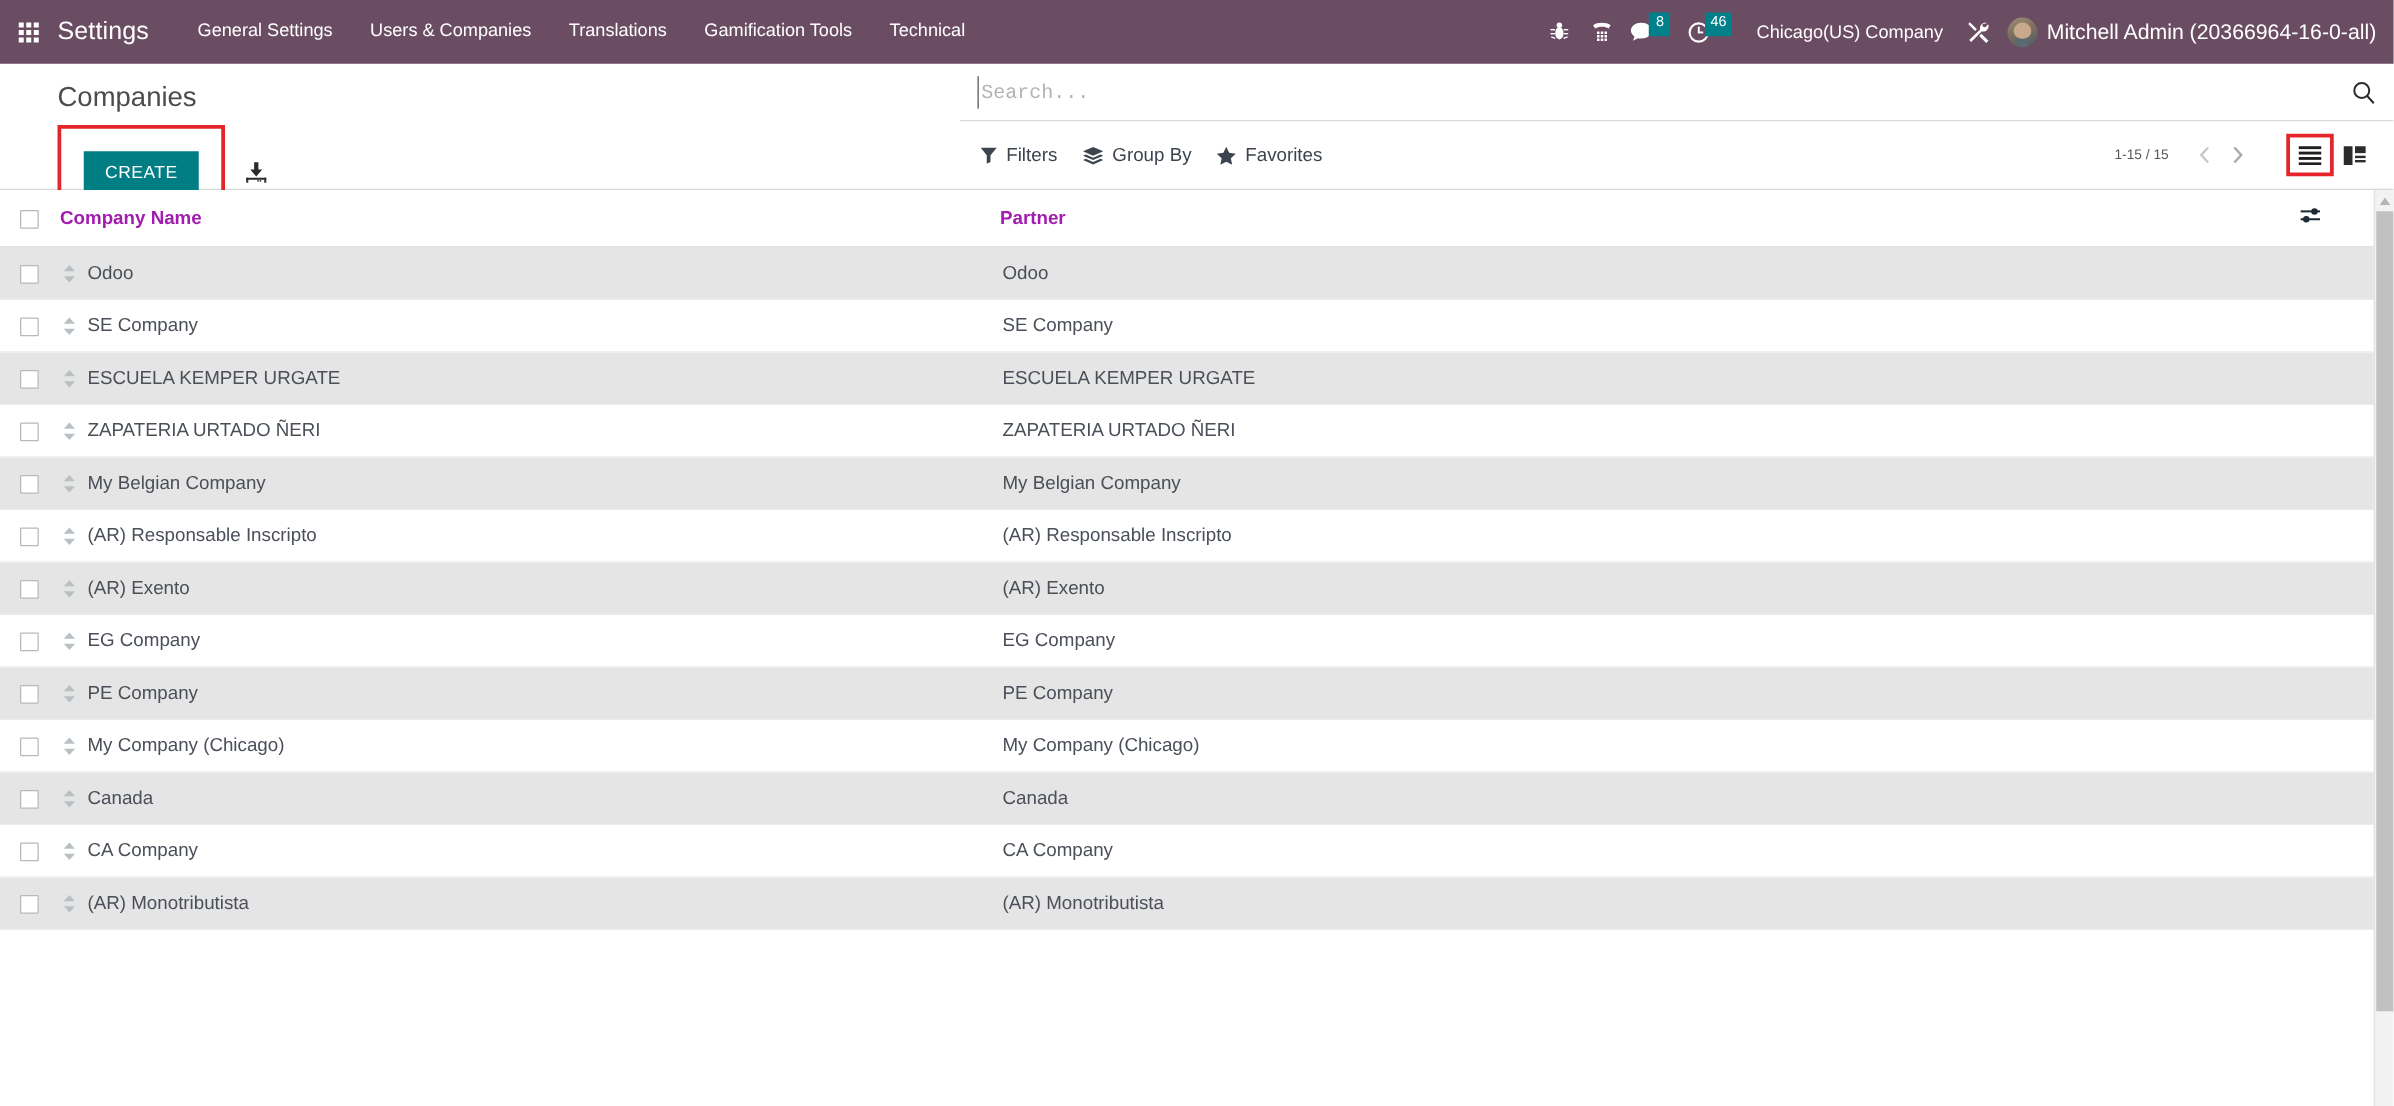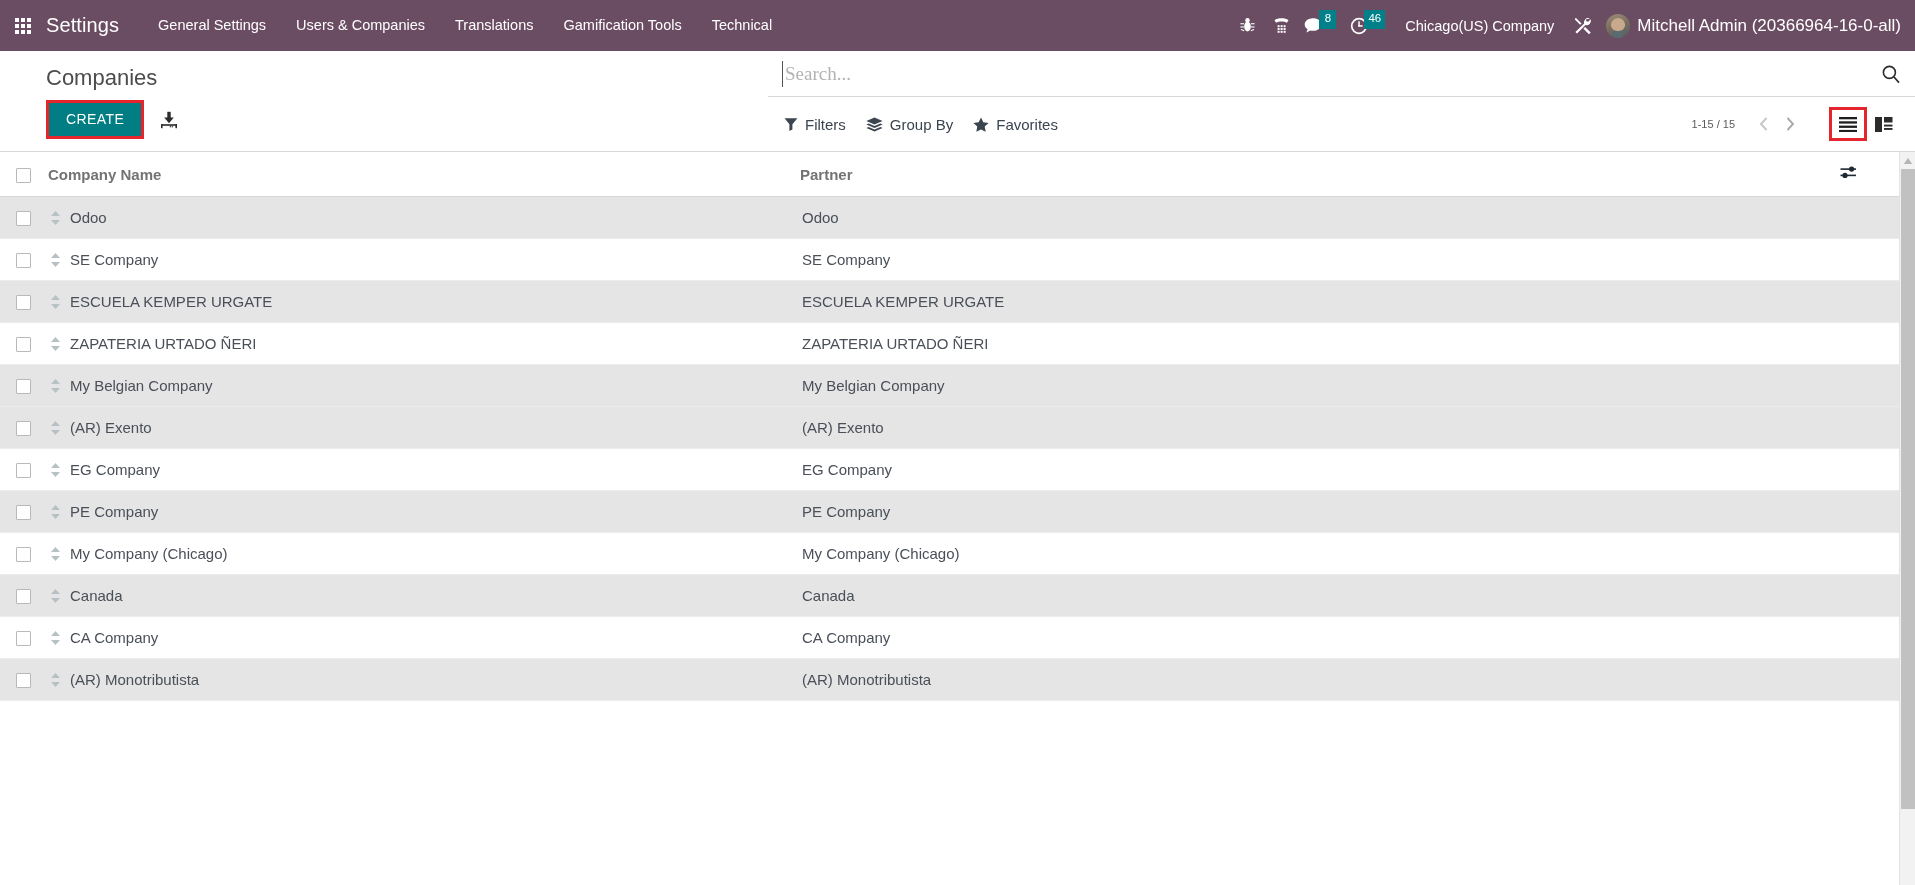--- a/index.html
+++ b/index.html
@@ -110,21 +110,21 @@
   }
   .page-title {
     font-size: 22px;
     color: #4c4c4c;
     padding: 14px 0 0 14px;
     font-weight: 400;
   }
   .cp-buttons { display: flex; align-items: center; padding: 9px 0 0 14px; }
   .btn-create-wrap {
     border: 3px solid #e4262c;
-    padding: 0;
+    padding: 18px;
     display: inline-block;
     line-height: 0;
   }
   .btn-create {
     background: #017e84;
     color: #ffffff;
     border: none;
     font-size: 14px;
     letter-spacing: .4px;
     padding: 8px 17px 9px;
@@ -144,23 +144,23 @@
   .search-row {
     display: flex; align-items: center;
     height: 46px;
     border-bottom: 1px solid #d8d8d8;
     padding: 0 14px 0 14px;
   }
   .search-input {
     flex: 1;
     border: none;
     outline: none;
-    font-size: 19px;
+    font-size: 16px;
     color: #333;
-    font-family: Liberation Serif, serif;
+    font-family: Liberation Mono, monospace;
     padding: 0;
     height: 26px;
     border-left: 1px solid #555;
     padding-left: 2px;
   }
   .search-input::placeholder { color: #b3b3b3; }
   .search-go { cursor: pointer; padding-left: 10px; display:flex; align-items:center; }
 
   .filter-row {
     display: flex; align-items: center;
@@ -209,21 +209,21 @@
   }
   table.olist {
     width: 1899px;
     border-collapse: collapse;
     table-layout: fixed;
     font-size: 15px;
   }
   table.olist th {
     text-align: left;
     font-weight: bold;
-    color: #737373;
+    color: #a21caf;
     font-size: 15px;
     padding: 13px 0 13px 0;
     border-bottom: 1px solid #d8d8d8;
     background: #fff;
     white-space: nowrap;
   }
   table.olist td {
     padding: 10px 0;
     border-bottom: 1px solid #ececec;
     color: #4a4f58;
@@ -543,20 +543,36 @@
                   <polygon points="5.5,1 10,6 1,6"></polygon>
                   <polygon points="5.5,15 10,10 1,10"></polygon>
                 </svg>
               </span>
               <span>My Belgian Company</span>
             </div>
           </td>
           <td class="col-partner"><span class="partner-cell">My Belgian Company</span></td>
           <td class="col-opt"></td>
         </tr>
+        <tr>
+          <td class="col-check"><span class="cbox"></span></td>
+          <td class="col-name">
+            <div class="name-cell">
+              <span class="handle">
+                <svg width="11" height="16" viewBox="0 0 11 16" fill="#b9c0c4" aria-hidden="true">
+                  <polygon points="5.5,1 10,6 1,6"></polygon>
+                  <polygon points="5.5,15 10,10 1,10"></polygon>
+                </svg>
+              </span>
+              <span>(AR) Responsable Inscripto</span>
+            </div>
+          </td>
+          <td class="col-partner"><span class="partner-cell">(AR) Responsable Inscripto</span></td>
+          <td class="col-opt"></td>
+        </tr>
         <tr class="row-alt">
           <td class="col-check"><span class="cbox"></span></td>
           <td class="col-name">
             <div class="name-cell">
               <span class="handle">
                 <svg width="11" height="16" viewBox="0 0 11 16" fill="#b9c0c4" aria-hidden="true">
                   <polygon points="5.5,1 10,6 1,6"></polygon>
                   <polygon points="5.5,15 10,10 1,10"></polygon>
                 </svg>
               </span>

